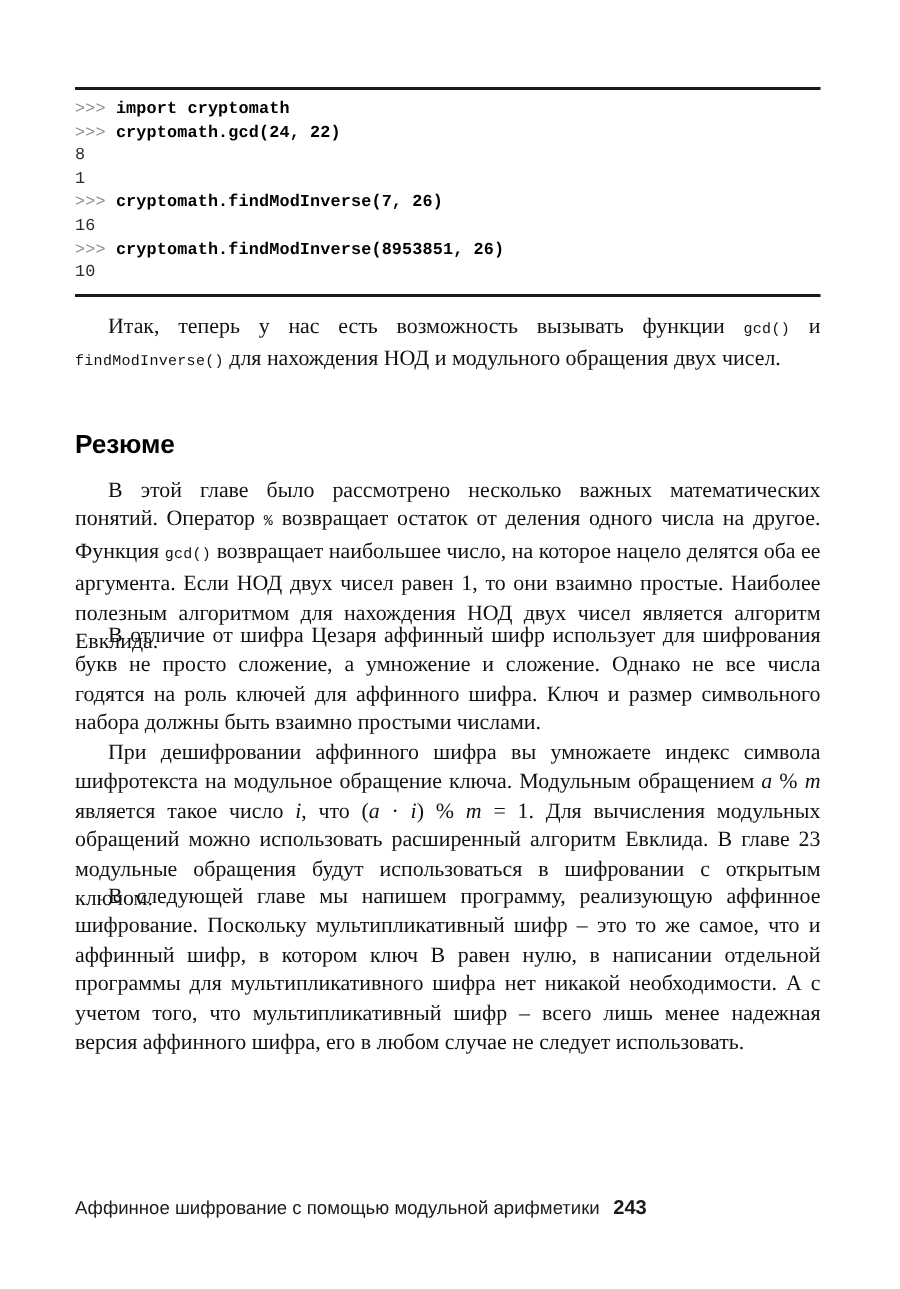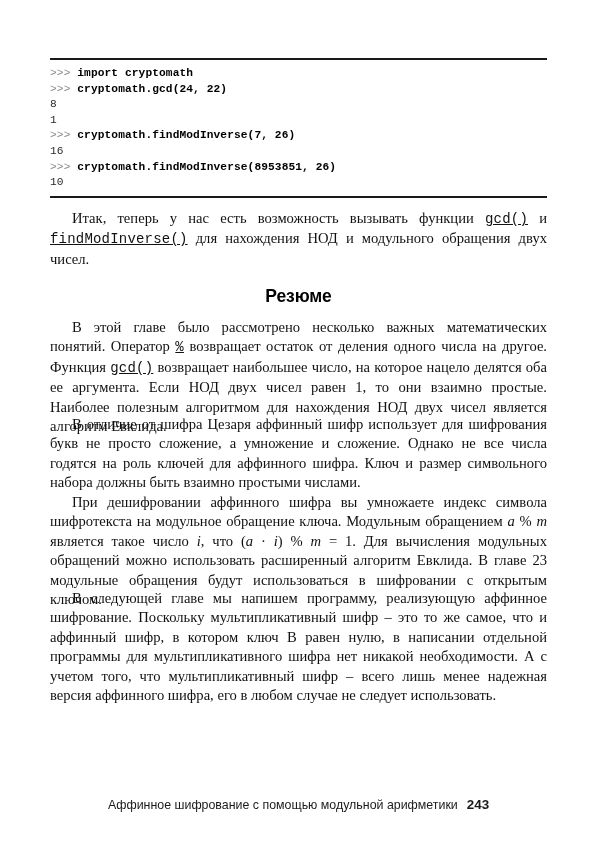--- a/index.html
+++ b/index.html
@@ -63,23 +63,22 @@
     width: 497px;
     font-size: 14.6px;
     line-height: 19.4px;
     text-align: justify;
     text-indent: 22px;
     color: #111111;
     hyphens: manual;
   }
   .para .mono {
     font-family: "Liberation Mono", "DejaVu Sans Mono", monospace;
-    font-size: 14px;
+    font-size: 10px;
     letter-spacing: 0.2px;
-    text-decoration: underline;
   }
   .para .it {
     font-style: italic;
   }
 
   
   .heading {
     position: absolute;
     left: 50px;
     width: 497px;
@@ -94,21 +93,21 @@
   
   .footer {
     position: absolute;
     left: 50px;
     top: 797px;
     width: 497px;
     font-family: "Liberation Sans", "DejaVu Sans", sans-serif;
     font-size: 12.4px;
     line-height: 16px;
     color: #1a1a1a;
-    text-align: center;
+    text-align: left;
     white-space: nowrap;
   }
   .footer .folio {
     font-weight: 700;
     font-size: 13.4px;
     margin-left: 9px;
   }
 </style>
 </head>
 <body>
@@ -121,21 +120,21 @@
     <div class="code-line output">8</div>
     <div class="code-line output">1</div>
     <div class="code-line"><span class="prompt">&gt;&gt;&gt; </span><span class="src">cryptomath.findModInverse(7, 26)</span></div>
     <div class="code-line output">16</div>
     <div class="code-line"><span class="prompt">&gt;&gt;&gt; </span><span class="src">cryptomath.findModInverse(8953851, 26)</span></div>
     <div class="code-line output">10</div>
   </div>
 
   <div class="para" style="top:209px;"><span>Итак, теперь у нас есть возможность вызывать функции </span><span class="mono">gcd()</span><span> и </span><span class="mono">findModInverse()</span><span> для нахождения НОД и модульного обращения двух чисел.</span></div>
 
-  <div class="heading" style="top:286px;text-align:center;">Резюме</div>
+  <div class="heading" style="top:286px;">Резюме</div>
 
   <div class="para" style="top:318px;"><span>В этой главе было рассмотрено несколько важных математических понятий. Оператор </span><span class="mono">%</span><span> возвращает остаток от деления одного числа на другое. Функция </span><span class="mono">gcd()</span><span> возвращает наибольшее число, на которое нацело делятся оба ее аргумента. Если НОД двух чисел равен 1, то они взаимно простые. Наиболее полезным алгоритмом для нахождения НОД двух чисел является алгоритм Евклида.</span></div>
 
   <div class="para" style="top:415px;">В отличие от шифра Цезаря аффинный шифр использует для шифрования букв не просто сложение, а умножение и сложение. Однако не все числа годятся на роль ключей для аффинного шифра. Ключ и размер символьного набора должны быть взаимно простыми числами.</div>
 
   <div class="para" style="top:493px;"><span>При дешифровании аффинного шифра вы умножаете индекс символа шифротекста на модульное обращение ключа. Модульным обращением </span><span class="it">a</span><span> % </span><span class="it">m</span><span> является такое число </span><span class="it">i</span><span>, что (</span><span class="it">a</span><span> · </span><span class="it">i</span><span>) % </span><span class="it">m</span><span> = 1. Для вычисления модульных обращений можно использовать расширенный алгоритм Евклида. В главе 23 модульные обращения будут использоваться в шифровании с открытым ключом.</span></div>
 
   <div class="para" style="top:589px;">В следующей главе мы напишем программу, реализующую аффинное шифрование. Поскольку мультипликативный шифр – это то же самое, что и аффинный шифр, в котором ключ B равен нулю, в написании отдельной программы для мультипликативного шифра нет никакой необходимости. А с учетом того, что мультипликативный шифр – всего лишь менее надежная версия аффинного шифра, его в любом случае не следует использовать.</div>
 
   <div class="footer"><span>Аффинное шифрование с помощью модульной арифметики</span><span class="folio">243</span></div>

